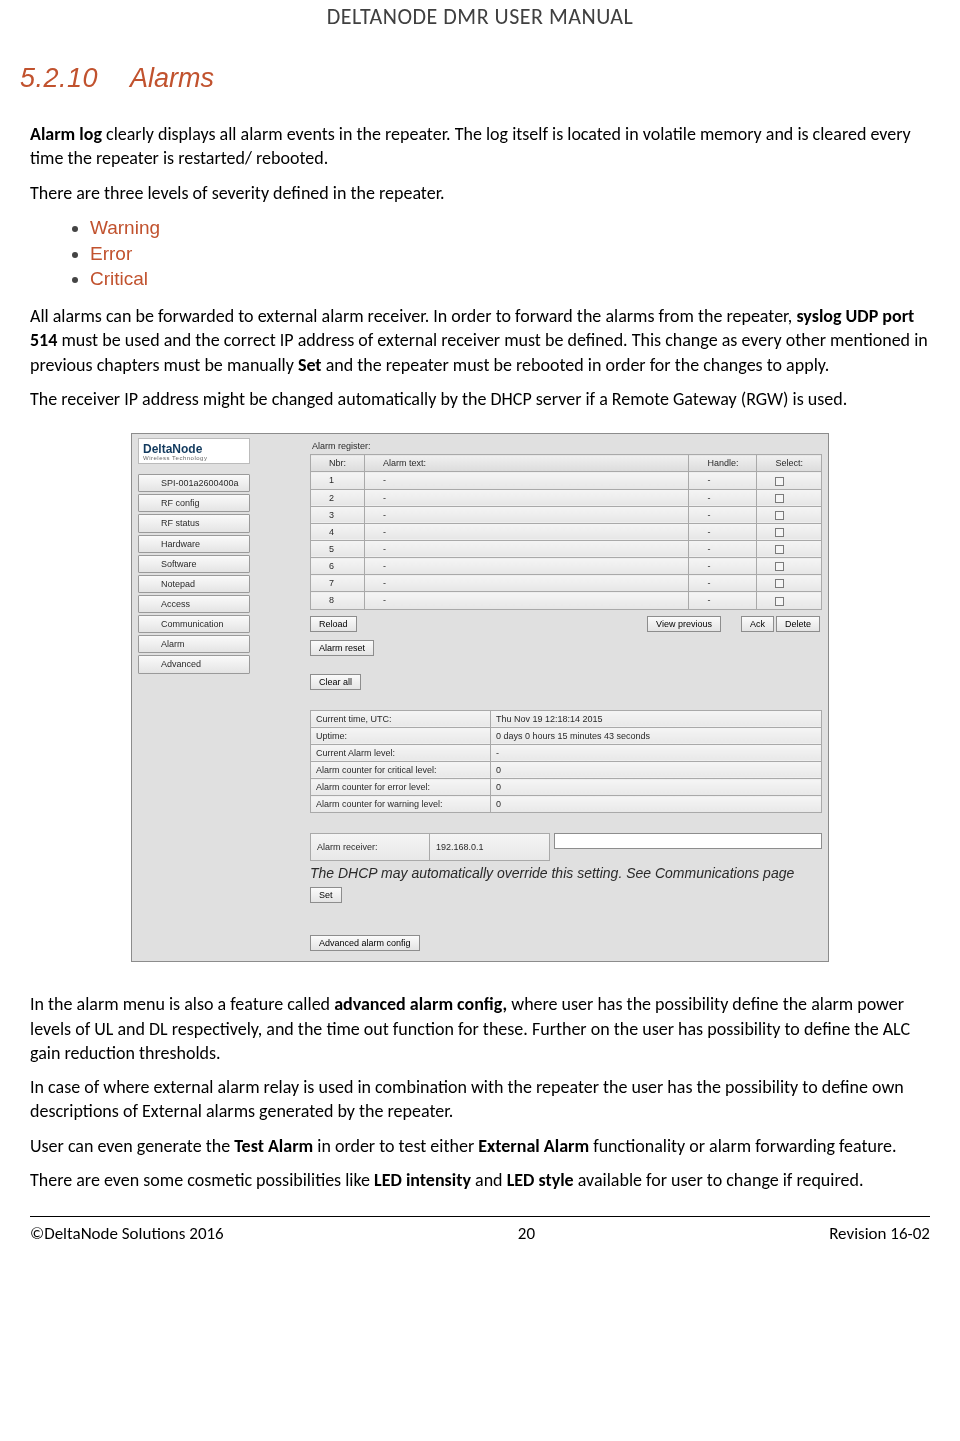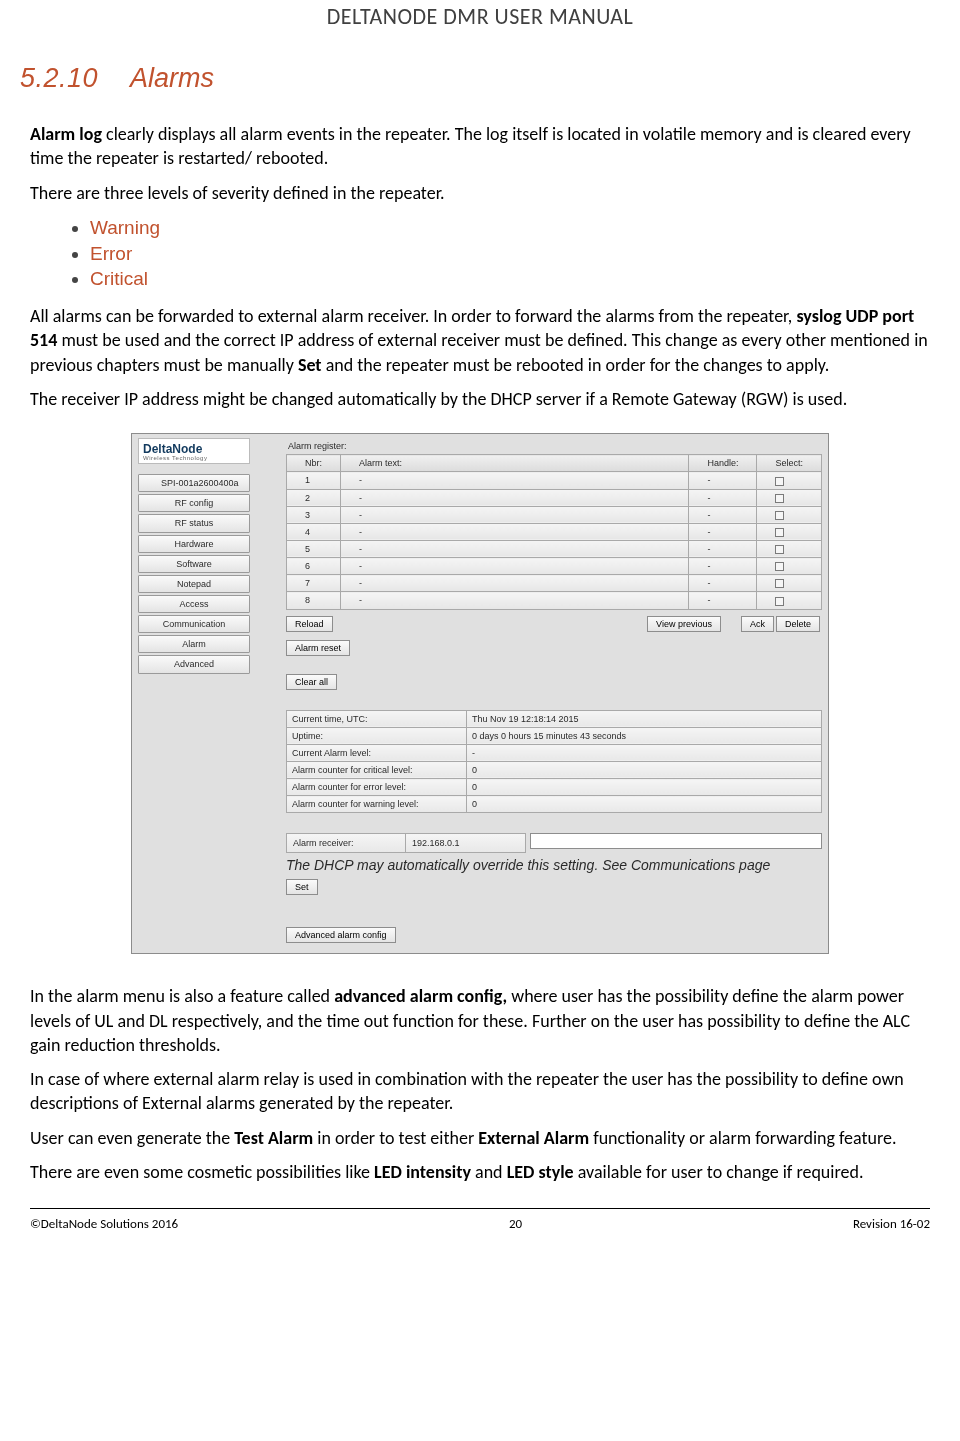--- a/index.html
+++ b/index.html
@@ -45,20 +45,21 @@
   .ui-shot {
     width: 698px;
     margin: 22px auto 30px auto;
     border: 1px solid #8c8c8c;
     background: #e0e0e0;
     font-family: Verdana, Geneva, sans-serif;
     font-size: 9px;
     color: #2a2a2a;
     display: flex;
     padding: 4px 6px 8px 6px;
+    gap: 24px;
   }
   .ui-sidebar { width: 112px; flex: 0 0 112px; }
   .ui-logo {
     background: #fff;
     color: #123a5e;
     font-weight: 700;
     font-size: 12px;
     padding: 4px 4px 2px 4px;
     border: 1px solid #bbb;
     margin-bottom: 10px;
@@ -67,21 +68,20 @@
   .ui-logo .sub { font-size: 6px; font-weight: 400; color: #666; letter-spacing: 0.5px; display:block; }
   .ui-nav-item {
     background: linear-gradient(#fafafa,#e4e4e4);
     border: 1px solid #9a9a9a;
     border-radius: 1px;
     padding: 2px 22px;
     margin-bottom: 2px;
     font-size: 9px;
     white-space: nowrap;
     overflow: hidden;
-    text-align: center;
   }
   .ui-main { flex: 1; padding-left: 8px; margin-left: 28px; }
   .ui-section-label { font-size: 9px; margin: 2px 0 2px 2px; }
   .ui-table { width: 100%; border-collapse: collapse; }
   .ui-table th, .ui-table td {
     border: 1px solid #a9a9a9;
     background: linear-gradient(#f5f5f5,#e6e6e6);
     font-weight: 400;
     font-size: 9px;
     padding: 2px 18px;
@@ -113,36 +113,36 @@
     padding: 2px 5px;
     height: 14px;
   }
   .status-table td:first-child { width: 180px; }
   .recv-row { margin-top: 20px; display:flex; }
   .recv-cell {
     border: 1px solid #a9a9a9;
     background: linear-gradient(#f5f5f5,#e8e8e8);
     font-size: 9px;
     padding: 6px 6px;
-    height: 20px;
+    height: 28px;
     display:flex; align-items:center;
   }
   .recv-label { width: 120px; }
   .recv-val   { width: 120px; border-left: none;}
   .recv-input { flex:1; background:#fff; border:1px solid #8d8d8d; height:16px; margin-left:4px;}
   .recv-note { font-size: 14px; margin: 3px 0 2px 0; font-style: italic; }
 
   
   .page-footer {
     border-top: 1px solid #000;
     margin-top: 24px;
     padding-top: 6px;
     display: flex;
     justify-content: space-between;
-    font-size: 13px;
+    font-size: 17px;
   }
 </style>
 </head>
 <body>
 
 <div class="doc-header">DELTANODE DMR USER MANUAL</div>
 
 <h2 class="section-num-title">
   <span class="num">5.2.10</span><span>Alarms</span>
 </h2>

